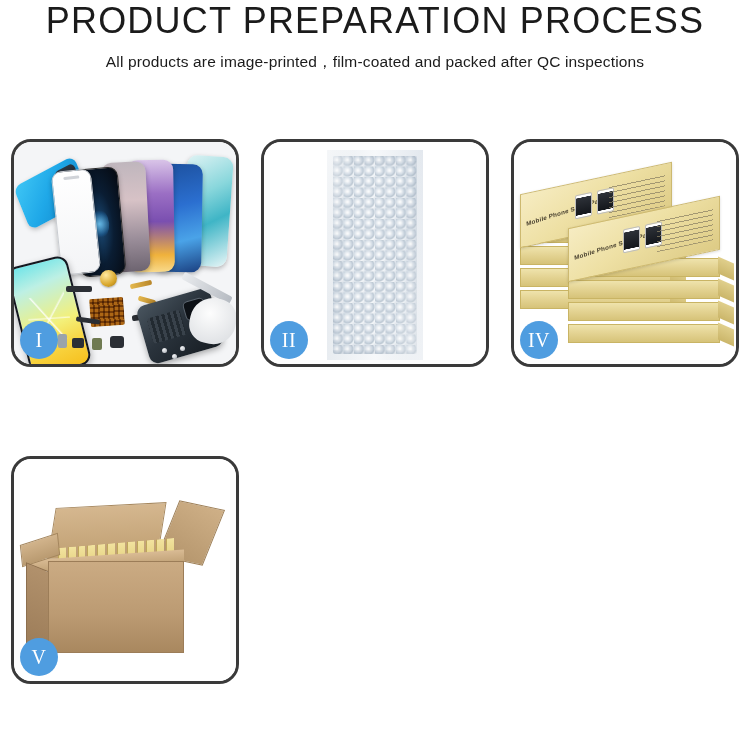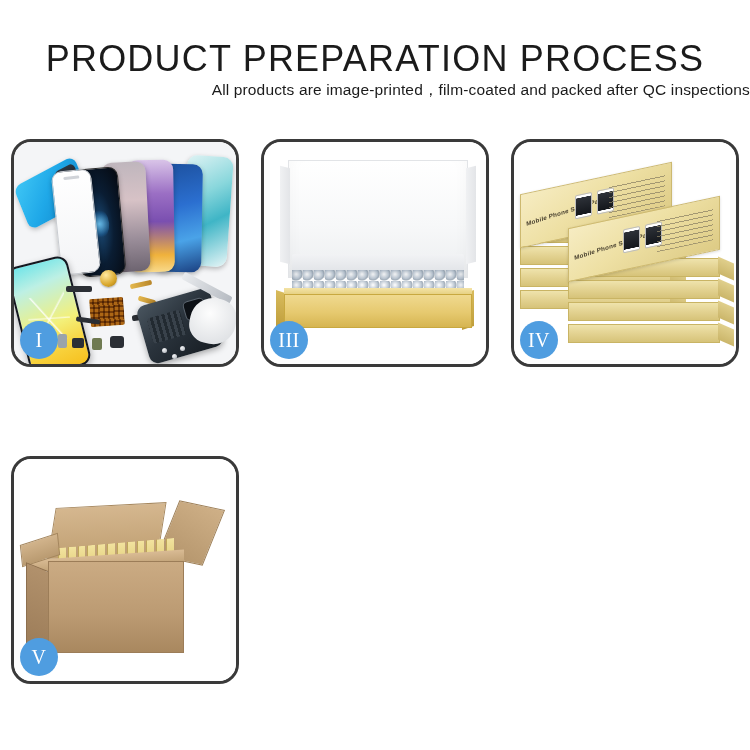--- a/index.html
+++ b/index.html
@@ -11,35 +11,34 @@
   }
   #page {
     position: relative;
     width: 750px; height: 750px;
     background: #ffffff;
   }
 
   
   #header { position: absolute; top: 0; left: 0; width: 750px; text-align: center; }
   #title {
-    margin-top: 38px;
     font-size: 36px;
     font-weight: 400;
     letter-spacing: 1.2px;
     color: #1b1b1b;
     font-family: "Liberation Sans", sans-serif;
     white-space: nowrap;
   }
   #subtitle {
+    margin-top: 10px;
     font-size: 15.5px;
     font-weight: 400;
     color: #1b1b1b;
     letter-spacing: 0.15px;
     white-space: nowrap;
-    text-align: right;
   }
 
   
   #grid {
     position: absolute;
     left: 11px; top: 139px;
     width: 728px; height: 545px;
     display: grid;
     grid-template-columns: repeat(3, 228px);
     grid-template-rows: repeat(2, 228px);
@@ -497,33 +496,29 @@
         <div class="chassis"></div>
         <div class="tweezer"></div>
         <div class="glove"></div>
         <div class="scrw" style="left:148px;top:206px;"></div>
         <div class="scrw" style="left:158px;top:212px;"></div>
         <div class="scrw" style="left:166px;top:204px;"></div>
       </div>
       <div class="badge">I</div>
     </div>
 
-
     <div class="panel">
-      <div class="stage p3">
-        <div class="b3-lid"></div>
-        <div class="b3-foam"></div>
-        <div class="b3-inner"></div>
-        <div class="b3-side-l"></div>
-        <div class="b3-side-r"></div>
-        <div class="b3-rim"></div>
-        <div class="b3-front"></div>
+      <div class="stage p2">
+        <div class="wrap-outer"></div>
+        <div class="bubbles"></div>
+        <div class="wrap-sheen"></div>
       </div>
-      <div class="badge">III</div>
+      <div class="badge">II</div>
     </div>
+
 
     <div class="panel">
       <div class="stage p4">
         <div class="stack">
 
           <div class="sbox" style="left:4px;  top:58px;">
               <span class="edge"></span>
             </div>
           <div class="sbox" style="left:4px;  top:80px;">
               <span class="edge"></span>

